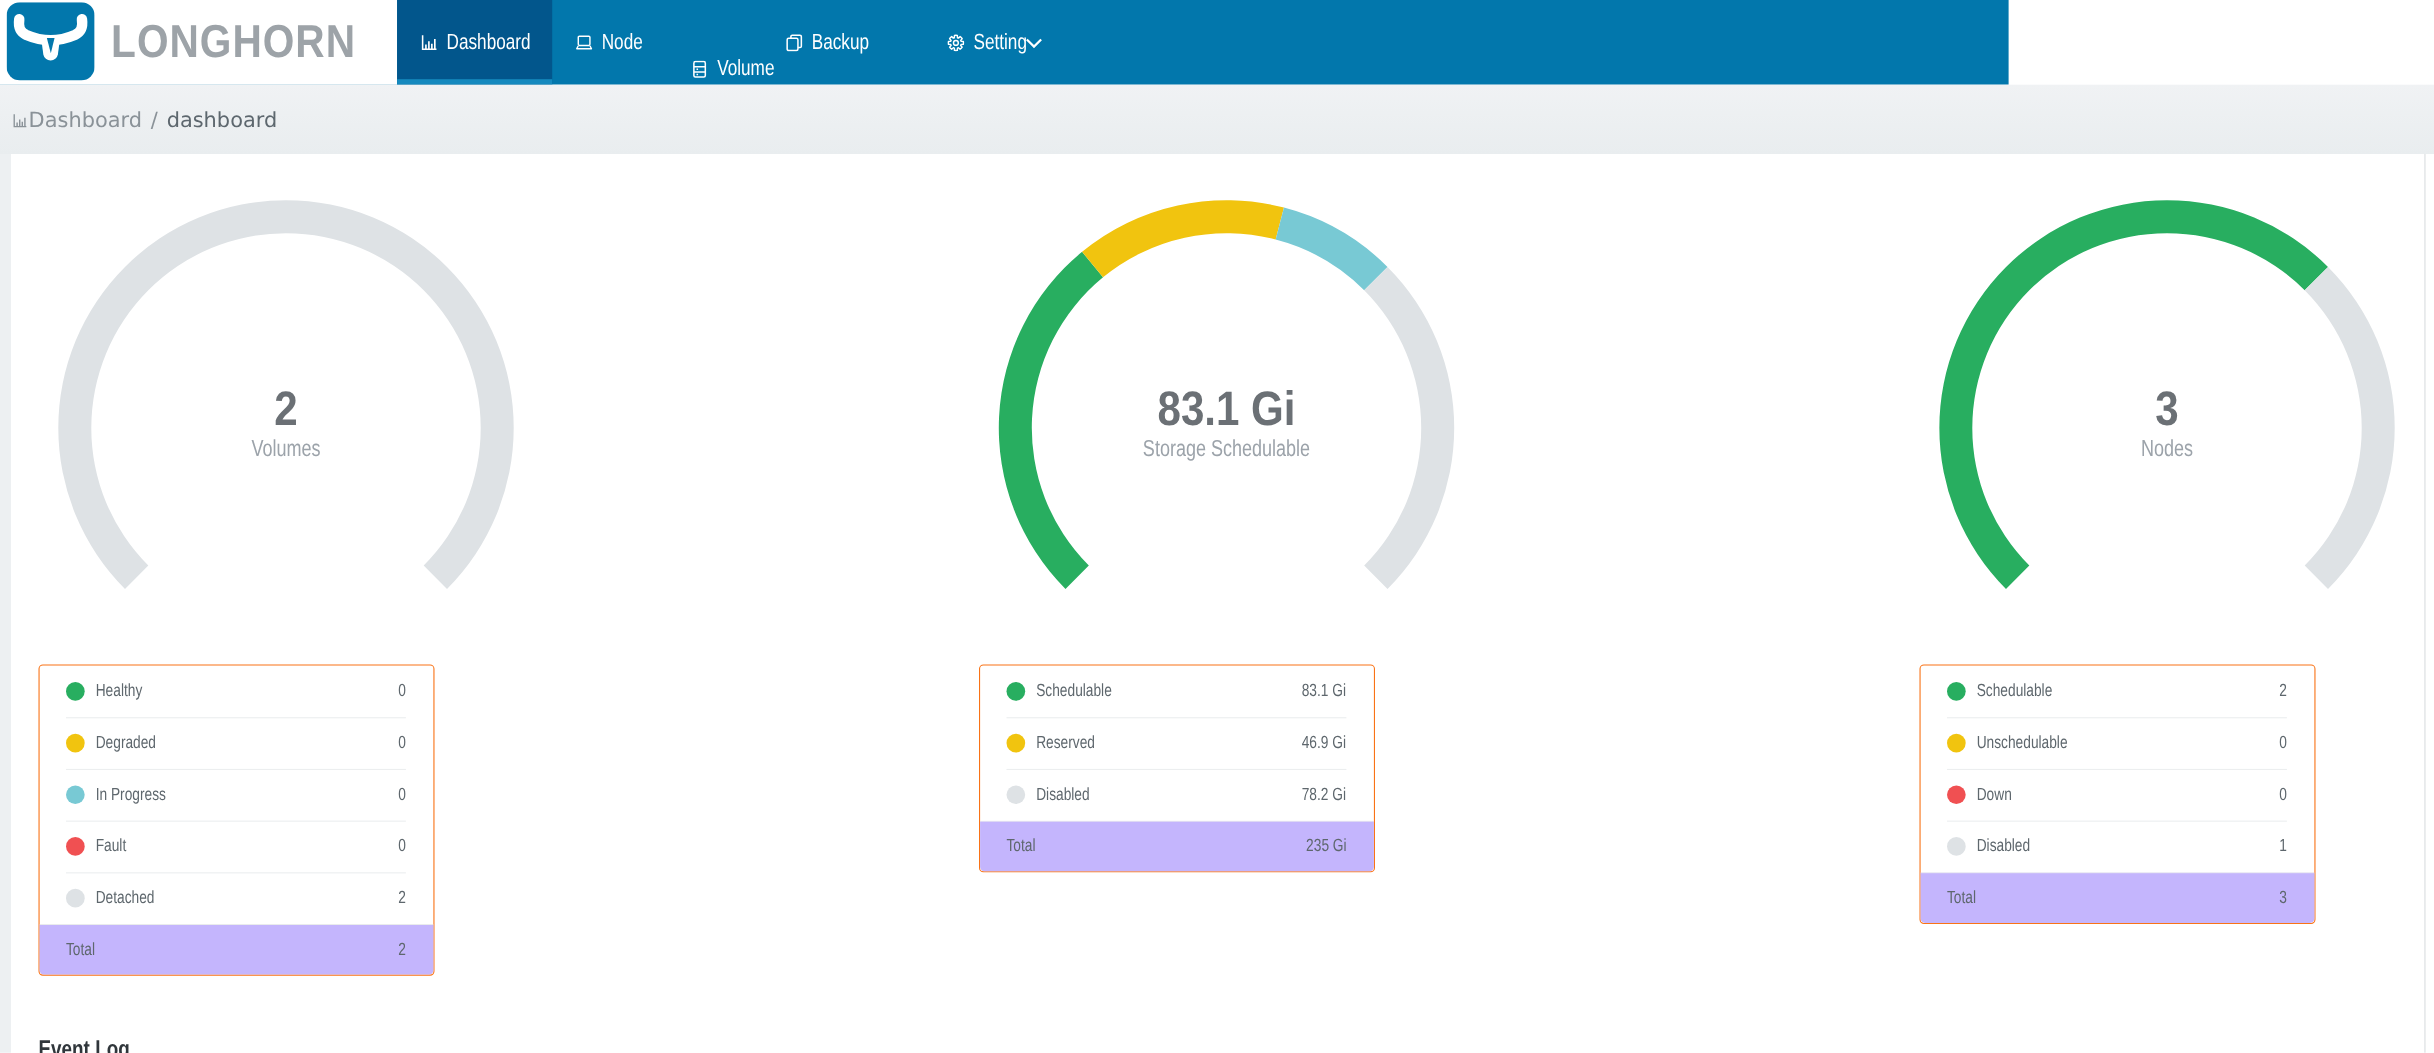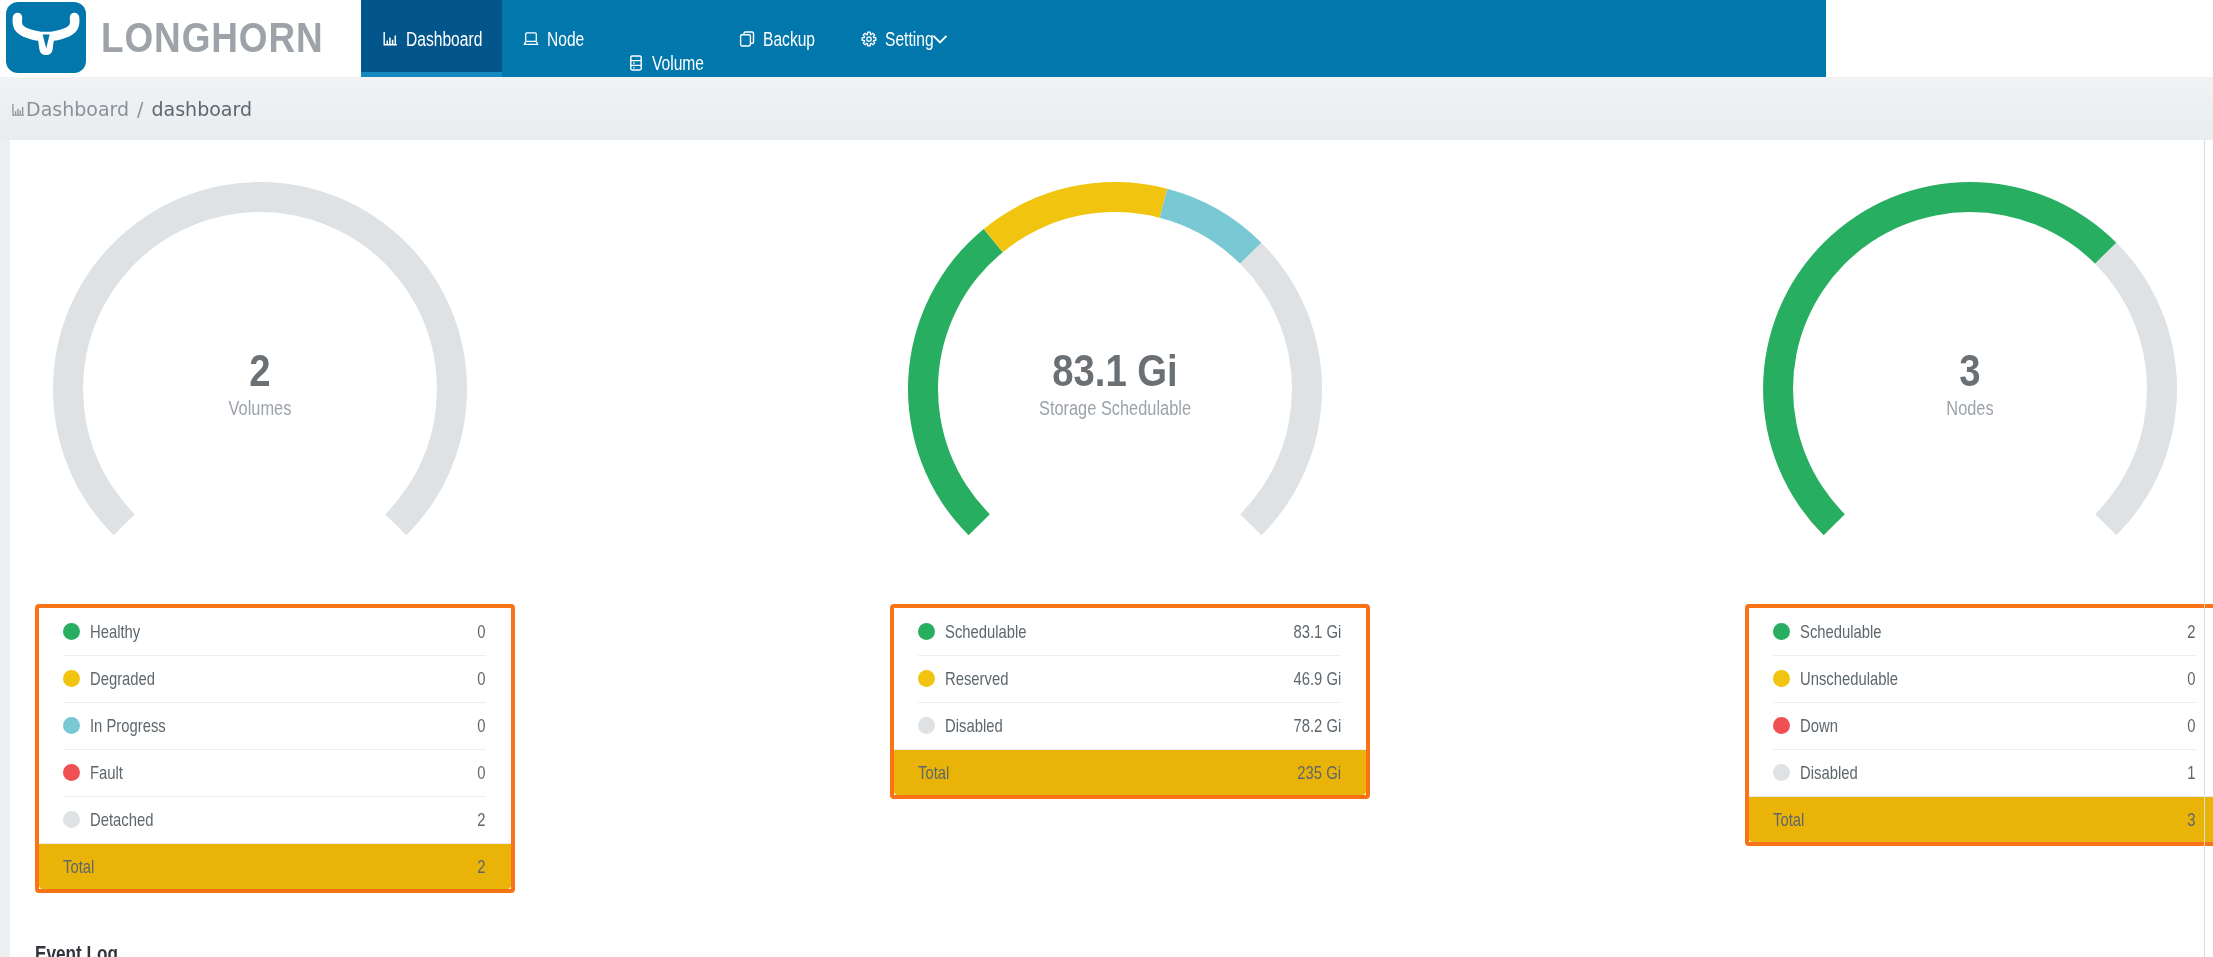--- a/index.html
+++ b/index.html
@@ -37,29 +37,29 @@
   .right-line { position:absolute; left:2204px; top:140px; width:1px; height:817px; background:#D9DDE0; }
 
   .chart-col { position:absolute; top:0; width:440px; }
   .col-0 { left:25px; }
   .col-1 { left:880px; }
   .col-2 { left:1735px; }
   .gauge-svg { position:absolute; left:-1px; top:23px; }
   .gauge-value { font-size:44px; font-weight:bold; fill:#6B7075; }
   .gauge-label { font-size:21px; fill:#9CA3AA; }
 
-  .legend { position:absolute; top:464px; left:0; width:480px; background:#ffffff;
-    border:4px solid #f97316; border-radius:4px; font-size:19px; color:#5E676D; }
+  .legend { position:absolute; top:464px; left:0; width:360px; background:#ffffff;
+    border:1px solid #f97316; border-radius:4px; font-size:16px; color:#5E676D; }
   .legend-row { position:relative; height:47px; display:flex; align-items:center; padding:0 25px 0 24px; }
   .legend-row + .legend-row::before { content:""; position:absolute; left:24px; right:25px; top:0; height:1px; background:#ECEEEF; }
   .dot { width:17px; height:17px; border-radius:50%; margin-right:10px; flex:none; }
   .lab { white-space:nowrap; }
   .val { margin-left:auto; }
   .legend-total { position:relative; height:46px; display:flex; align-items:center; padding:0 25px 0 24px;
-    background:#eab308; border-top:1px solid #E9EBEC; border-radius:0 0 4px 4px; }
+    background:#c4b5fd; border-top:1px solid #E9EBEC; border-radius:0 0 4px 4px; }
 
   .event-log-title { position:absolute; left:25px; top:801px; font-size:22px; font-weight:bold; color:#30363B; }
 
   svg { display:block; }
 </style>
 </head>
 <body>
 
 <header class="navbar">
   <div class="logo-box">
@@ -90,21 +90,21 @@
 
   <div class="tab" style="left:607px; width:116px;margin-top:24px;">
     <svg class="icon" viewBox="0 0 16 16" width="16" height="16">
       <rect x="2.8" y="1" width="10.4" height="14" rx="1.4" stroke="#ffffff" stroke-width="1.4" fill="none"></rect>
       <path d="M2.8,5.7 H13.2 M2.8,10.4 H13.2" stroke="#ffffff" stroke-width="1.3" fill="none"></path>
       <path d="M5.2,8 H6.6 M5.2,12.7 H6.6" stroke="#ffffff" stroke-width="1.3" fill="none"></path>
     </svg>
     <span class="lbl"><span class="t">Volume</span></span>
   </div>
 
-  <div class="tab" style="left:718px; width:117px;">
+  <div class="tab" style="left:693px; width:117px;">
     <svg class="icon" viewBox="0 0 16 16" width="16" height="16">
       <rect x="1.6" y="3.8" width="9.8" height="11.2" rx="1.4" stroke="#ffffff" stroke-width="1.4" fill="none"></rect>
       <path d="M5,3.8 V2.2 A1.2,1.2 0 0 1 6.2,1 H13.2 A1.3,1.3 0 0 1 14.5,2.3 V11 A1.2,1.2 0 0 1 13.3,12.2 H11.5" stroke="#ffffff" stroke-width="1.4" fill="none"></path>
     </svg>
     <span class="lbl"><span class="t">Backup</span></span>
   </div>
 
   <div class="tab" style="left:840px; width:129px;text-decoration:underline;">
     <svg class="icon" viewBox="0 0 16 16" width="16" height="16">
       <path d="M6.68,1.23 A6.9,6.9 0 0 1 9.32,1.23 L9.43,3.31 A4.9,4.9 0 0 1 10.30,3.67 L11.86,2.28 A6.9,6.9 0 0 1 13.72,4.14 L12.33,5.70 A4.9,4.9 0 0 1 12.69,6.57 L14.77,6.68 A6.9,6.9 0 0 1 14.77,9.32 L12.69,9.43 A4.9,4.9 0 0 1 12.33,10.30 L13.72,11.86 A6.9,6.9 0 0 1 11.86,13.72 L10.30,12.33 A4.9,4.9 0 0 1 9.43,12.69 L9.32,14.77 A6.9,6.9 0 0 1 6.68,14.77 L6.57,12.69 A4.9,4.9 0 0 1 5.70,12.33 L4.14,13.72 A6.9,6.9 0 0 1 2.28,11.86 L3.67,10.30 A4.9,4.9 0 0 1 3.31,9.43 L1.23,9.32 A6.9,6.9 0 0 1 1.23,6.68 L3.31,6.57 A4.9,4.9 0 0 1 3.67,5.70 L2.28,4.14 A6.9,6.9 0 0 1 4.14,2.28 L5.70,3.67 A4.9,4.9 0 0 1 6.57,3.31 Z" stroke="#ffffff" stroke-width="1.3" fill="none" stroke-linejoin="round"></path>

